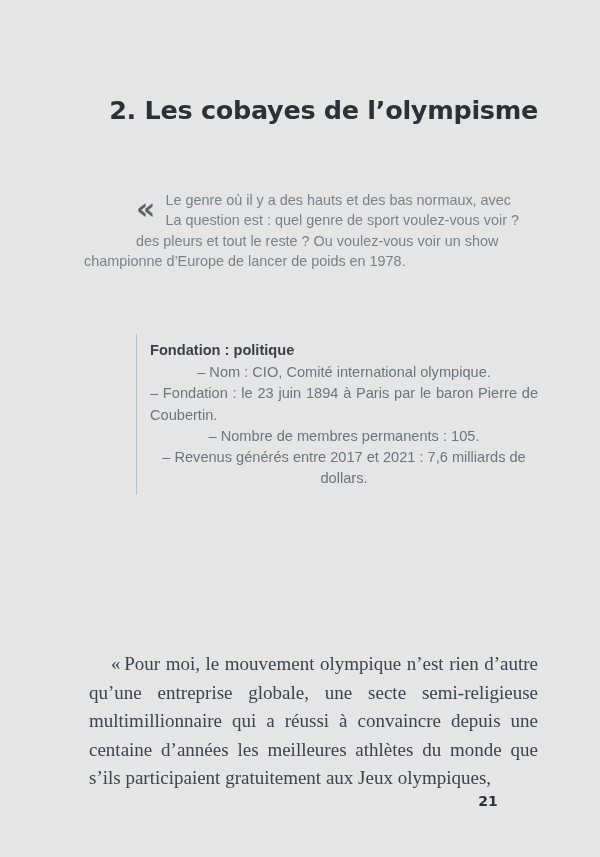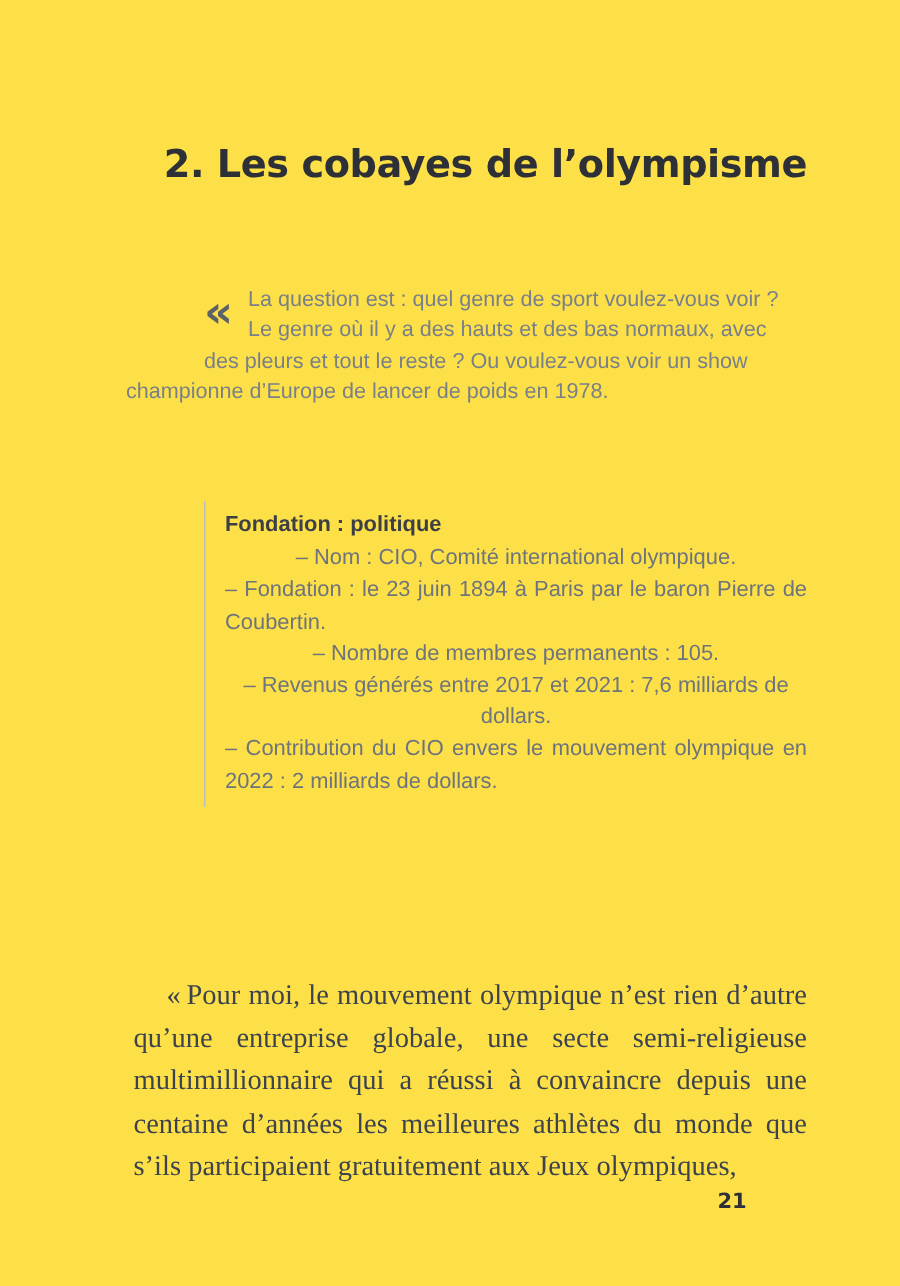--- a/index.html
+++ b/index.html
@@ -4,21 +4,21 @@
 <style>
   html, body {
     margin: 0;
     padding: 0;
     background: #ffffff;
   }
   .page {
     position: relative;
     width: 600px;
     height: 857px;
-    background: #fde047;
+    background: #e5e5e5;
     overflow: hidden;
     font-family: "Liberation Sans", sans-serif;
     text-decoration: underline;
     -webkit-font-smoothing: antialiased;
   }
 
   
   .chapter-title {
     position: absolute;
     left: 60px;
@@ -137,33 +137,32 @@
 </head>
 <body>
 
 <div class="page">
 
   <h1 class="chapter-title">2. Les cobayes de l’olympisme</h1>
 
   <div class="pullquote">
     <span class="qmark">«</span>
     <span class="qbody">
+      <span class="qline">Le genre où il y a des hauts et des bas normaux, avec</span>
       <span class="qline">La question est : quel genre de sport voulez-vous voir ?</span>
-      <span class="qline">Le genre où il y a des hauts et des bas normaux, avec</span>
       <span class="qline">des pleurs et tout le reste ? Ou voulez-vous voir un show</span>
       <span class="qline-last">championne d’Europe de lancer de poids en 1978.</span>
     </span>
   </div>
 
   <div class="factbox">
     <span class="fb-head">Fondation : politique</span>
     <span class="fb-line nojust">– Nom : CIO, Comité international olympique.</span>
     <span class="fb-line">– Fondation : le 23 juin 1894 à Paris par le baron Pierre de Coubertin.</span>
     <span class="fb-line nojust">– Nombre de membres permanents : 105.</span>
     <span class="fb-line nojust">– Revenus générés entre 2017 et 2021 : 7,6 milliards de dollars.</span>
-    <span class="fb-line">– Contribution du CIO envers le mouvement olympique en 2022 : 2 milliards de dollars.</span>
   </div>
 
   <p class="body-par">« Pour moi, le mouvement olympique n’est rien d’autre qu’une entreprise globale, une secte semi-religieuse multimillionnaire qui a réussi à convaincre depuis une centaine d’années les meilleures athlètes du monde que s’ils participaient gratuitement aux Jeux olympiques,</p>
 
   <div class="folio">21</div>
 
 </div>
 
 </body></html>

